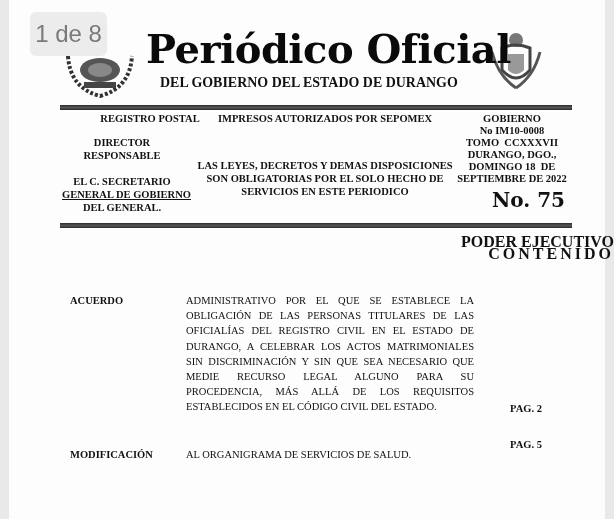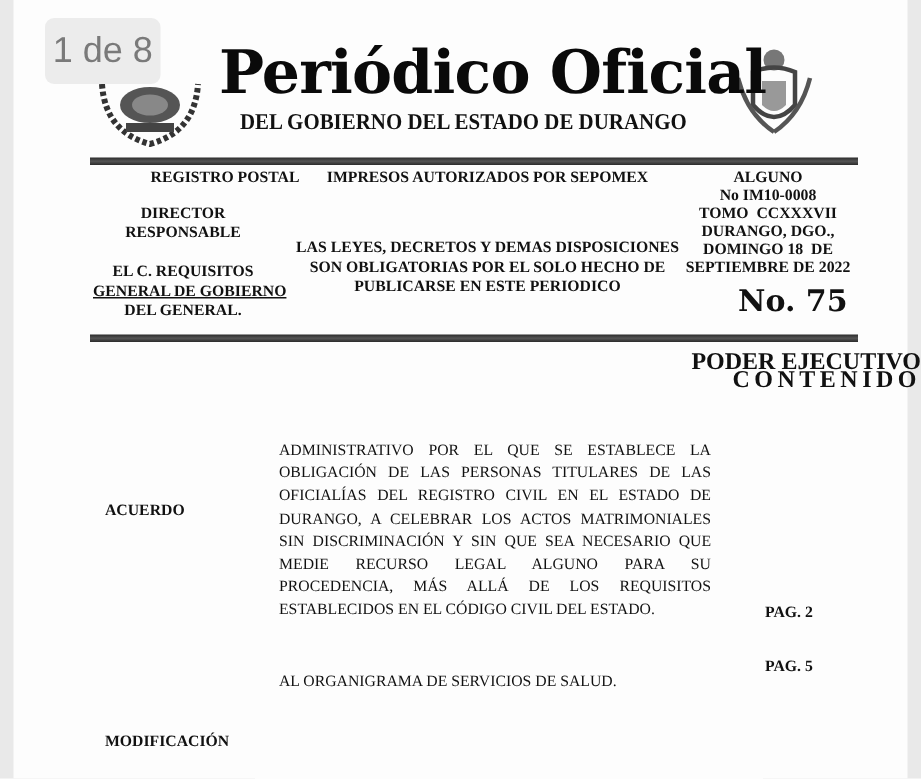--- a/index.html
+++ b/index.html
@@ -54,21 +54,21 @@
   .no75 {
     position:absolute; left:492px; top:188px;
     font-family:"DejaVu Serif", serif; font-weight:bold; font-size:20px;
   }
   .center-hdr {
     position:absolute; left:0; width:614px; text-align:right;
     font-weight:bold; font-size:16px;
   }
   .spaced { letter-spacing:3px; }
   .entry-label {
-    position:absolute; left:70px; font-weight:bold; font-size:10.5px;margin-top:40px;
+    position:absolute; left:70px; font-weight:bold; font-size:10.5px;
   }
   .entry-desc {
     position:absolute; left:186px; width:288px;
     font-weight:normal; font-size:10.5px; line-height:15.2px;
     text-align:justify; text-align-last:left;
   }
   .entry-page {
     position:absolute; left:510px; font-weight:bold; font-size:10.5px;
     white-space:nowrap;
   }
@@ -95,30 +95,30 @@
 </svg>
 
 <div class="title">Periódico Oficial</div>
 <div class="subtitle">DEL GOBIERNO DEL ESTADO DE DURANGO</div>
 
 <div class="rule r1"></div>
 
 <div class="hdr-text" style="left:72px; top:113px; width:100px;margin-left:28px;">REGISTRO POSTAL</div>
 <div class="hdr-text" style="left:72px; top:137px; width:100px;">DIRECTOR</div>
 <div class="hdr-text" style="left:72px; top:150px; width:100px;">RESPONSABLE</div>
-<div class="hdr-text" style="left:62px; top:176px; width:120px;">EL C. REQUISITOS</div>
+<div class="hdr-text" style="left:62px; top:176px; width:120px;">EL C. SECRETARIO</div>
 <div class="hdr-text" style="left:62px; top:189px; width:120px;text-decoration:underline;">GENERAL DE GOBIERNO</div>
 <div class="hdr-text" style="left:62px; top:202px; width:120px;">DEL GENERAL.</div>
 
 <div class="hdr-text" style="left:210px; top:113px; width:230px;">IMPRESOS AUTORIZADOS POR SEPOMEX</div>
 <div class="hdr-text" style="left:196px; top:160px; width:258px;">LAS LEYES, DECRETOS Y DEMAS DISPOSICIONES</div>
 <div class="hdr-text" style="left:196px; top:173px; width:258px;text-align:center;">SON OBLIGATORIAS POR EL SOLO HECHO DE</div>
-<div class="hdr-text" style="left:196px; top:186px; width:258px;">PUBLICARSE EN ESTE PERIODICO</div>
+<div class="hdr-text" style="left:196px; top:186px; width:258px;">SERVICIOS EN ESTE PERIODICO</div>
 
-<div class="hdr-text" style="left:456px; top:113px; width:112px;">ALGUNO</div>
+<div class="hdr-text" style="left:456px; top:113px; width:112px;">GOBIERNO</div>
 <div class="hdr-text" style="left:456px; top:125px; width:112px;">No IM10-0008</div>
 <div class="hdr-text" style="left:456px; top:137px; width:112px; white-space:pre;">TOMO  CCXXXVII</div>
 <div class="hdr-text" style="left:456px; top:149px; width:112px;">DURANGO, DGO.,</div>
 <div class="hdr-text" style="left:456px; top:161px; width:112px; white-space:pre;">DOMINGO 18  DE</div>
 <div class="hdr-text" style="left:450px; top:173px; width:124px;">SEPTIEMBRE DE 2022</div>
 <div class="no75">No. 75</div>
 
 <div class="rule r2"></div>
 
 <div class="center-hdr" style="top:233px;">PODER EJECUTIVO</div>

